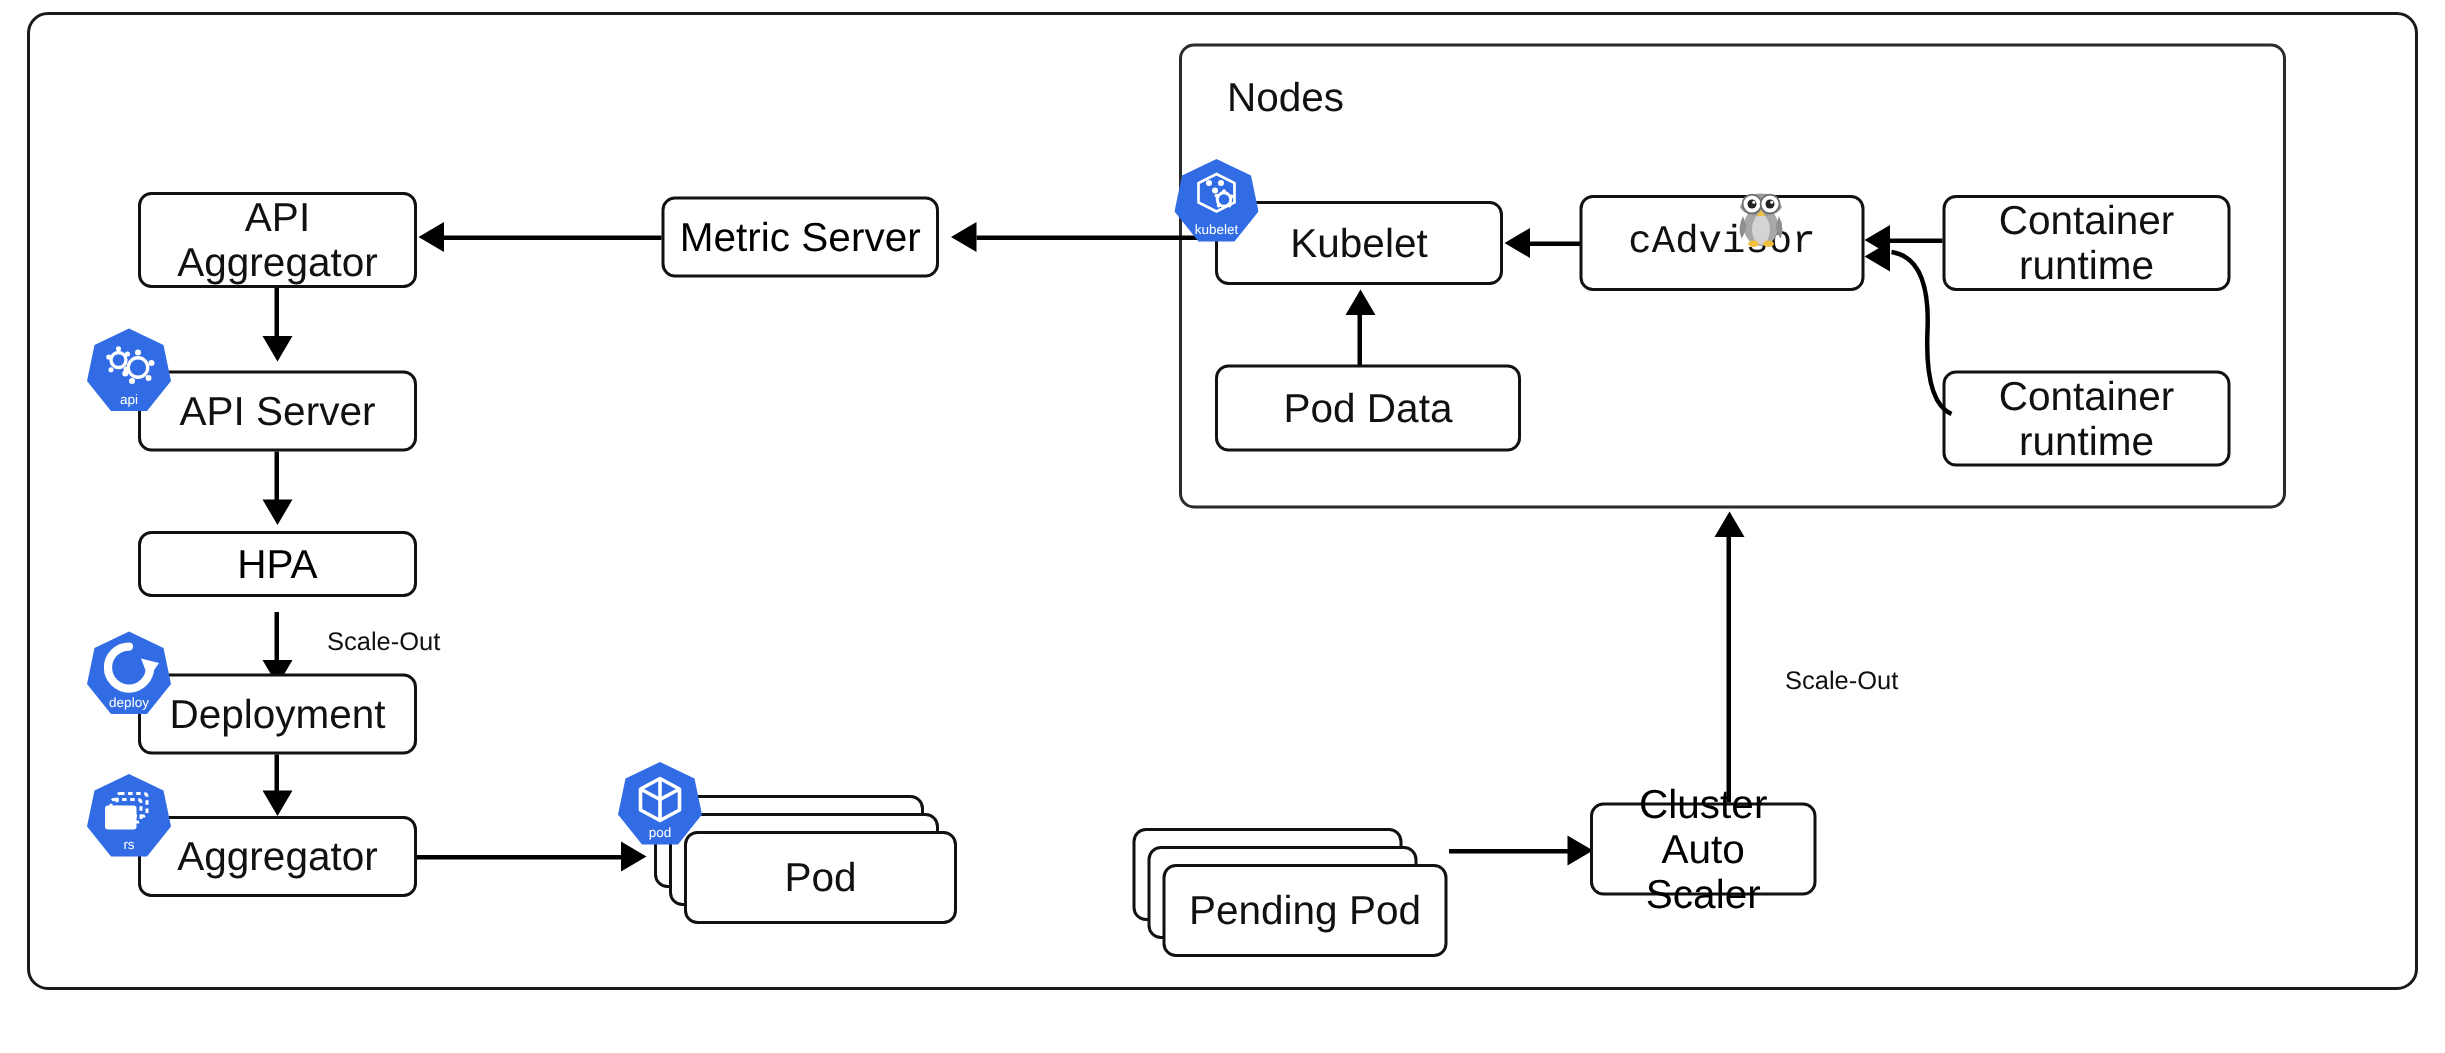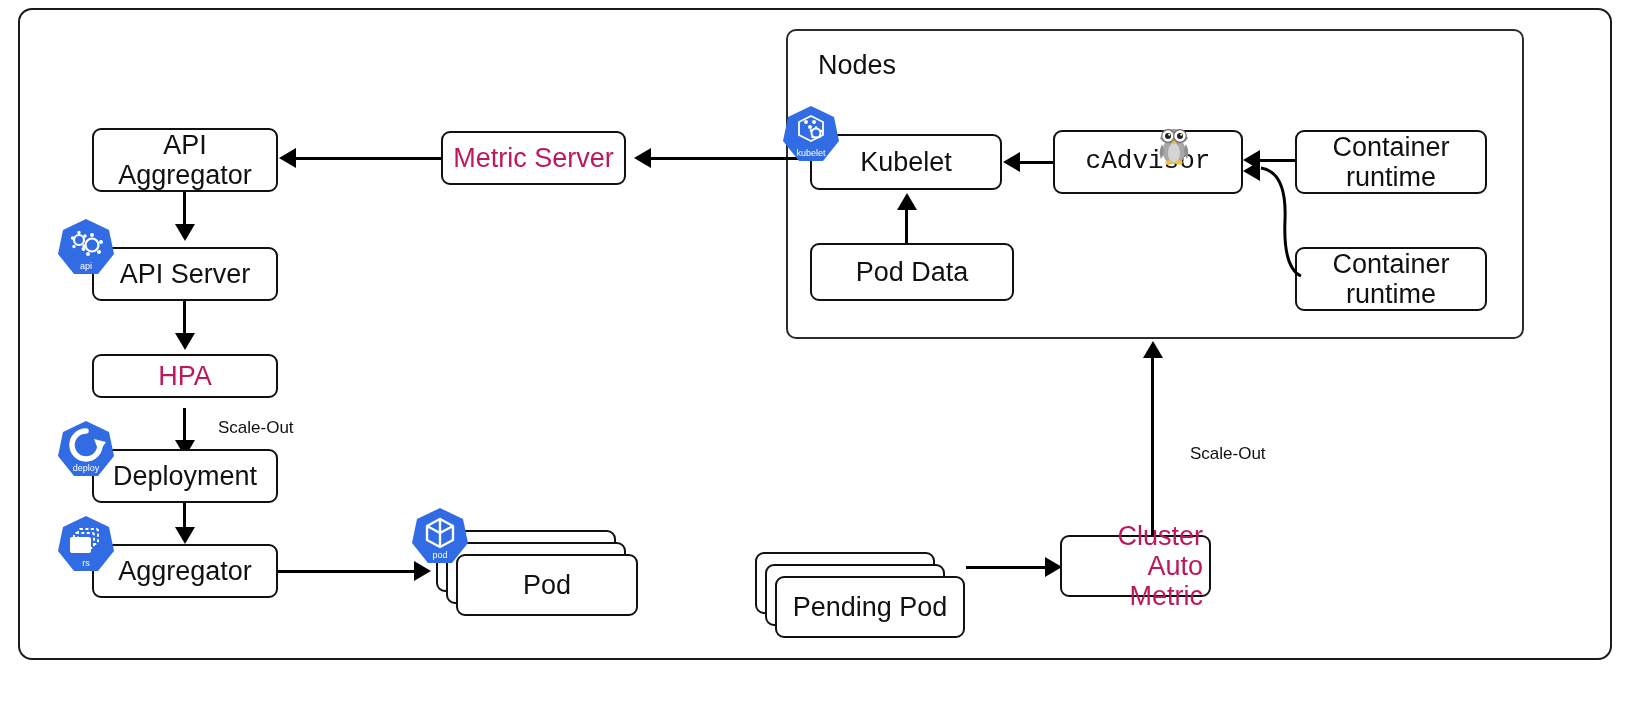--- a/index.html
+++ b/index.html
@@ -60,21 +60,21 @@
     background: #ffffff;
     display: flex;
     align-items: center;
     justify-content: center;
     text-align: center;
     color: #111111;
     font-size: 27px;
     line-height: 1.12;
     padding: 0 6px;
   }
-  .box.green { color: #be185d; text-align: right; }
+  .box.green { color: #000000; }
   .box.mono {
     font-family: "Liberation Mono", "DejaVu Sans Mono", monospace;
     font-size: 26px;
   }
   .box .label { display: block; }
   
   .stack {
     position: absolute;
   }
   .stack .layer {
@@ -363,21 +363,21 @@
       <span>Pending Pod</span>
     </div>
   </div>
 
   <div class="conn h" style="left:966px; top:566px; width:92px;"></div>
   <div class="arrow right" style="left:1045px; top:557px;"></div>
 
   <div class="box green" style="left:1060px; top:535px; width:151px; height:62px;">
     <span>
       <span class="label">Cluster</span>
-      <span class="label">Auto Metric</span>
+      <span class="label">Auto Scaler</span>
     </span>
   </div>
 
   <div class="conn v" style="left:1151px; top:357px; height:178px;"></div>
   <div class="arrow up" style="left:1143px; top:341px;"></div>
   <div class="edge-label" style="left:1190px; top:444px;">Scale-Out</div>
 
 </div>
 
 </body></html>

